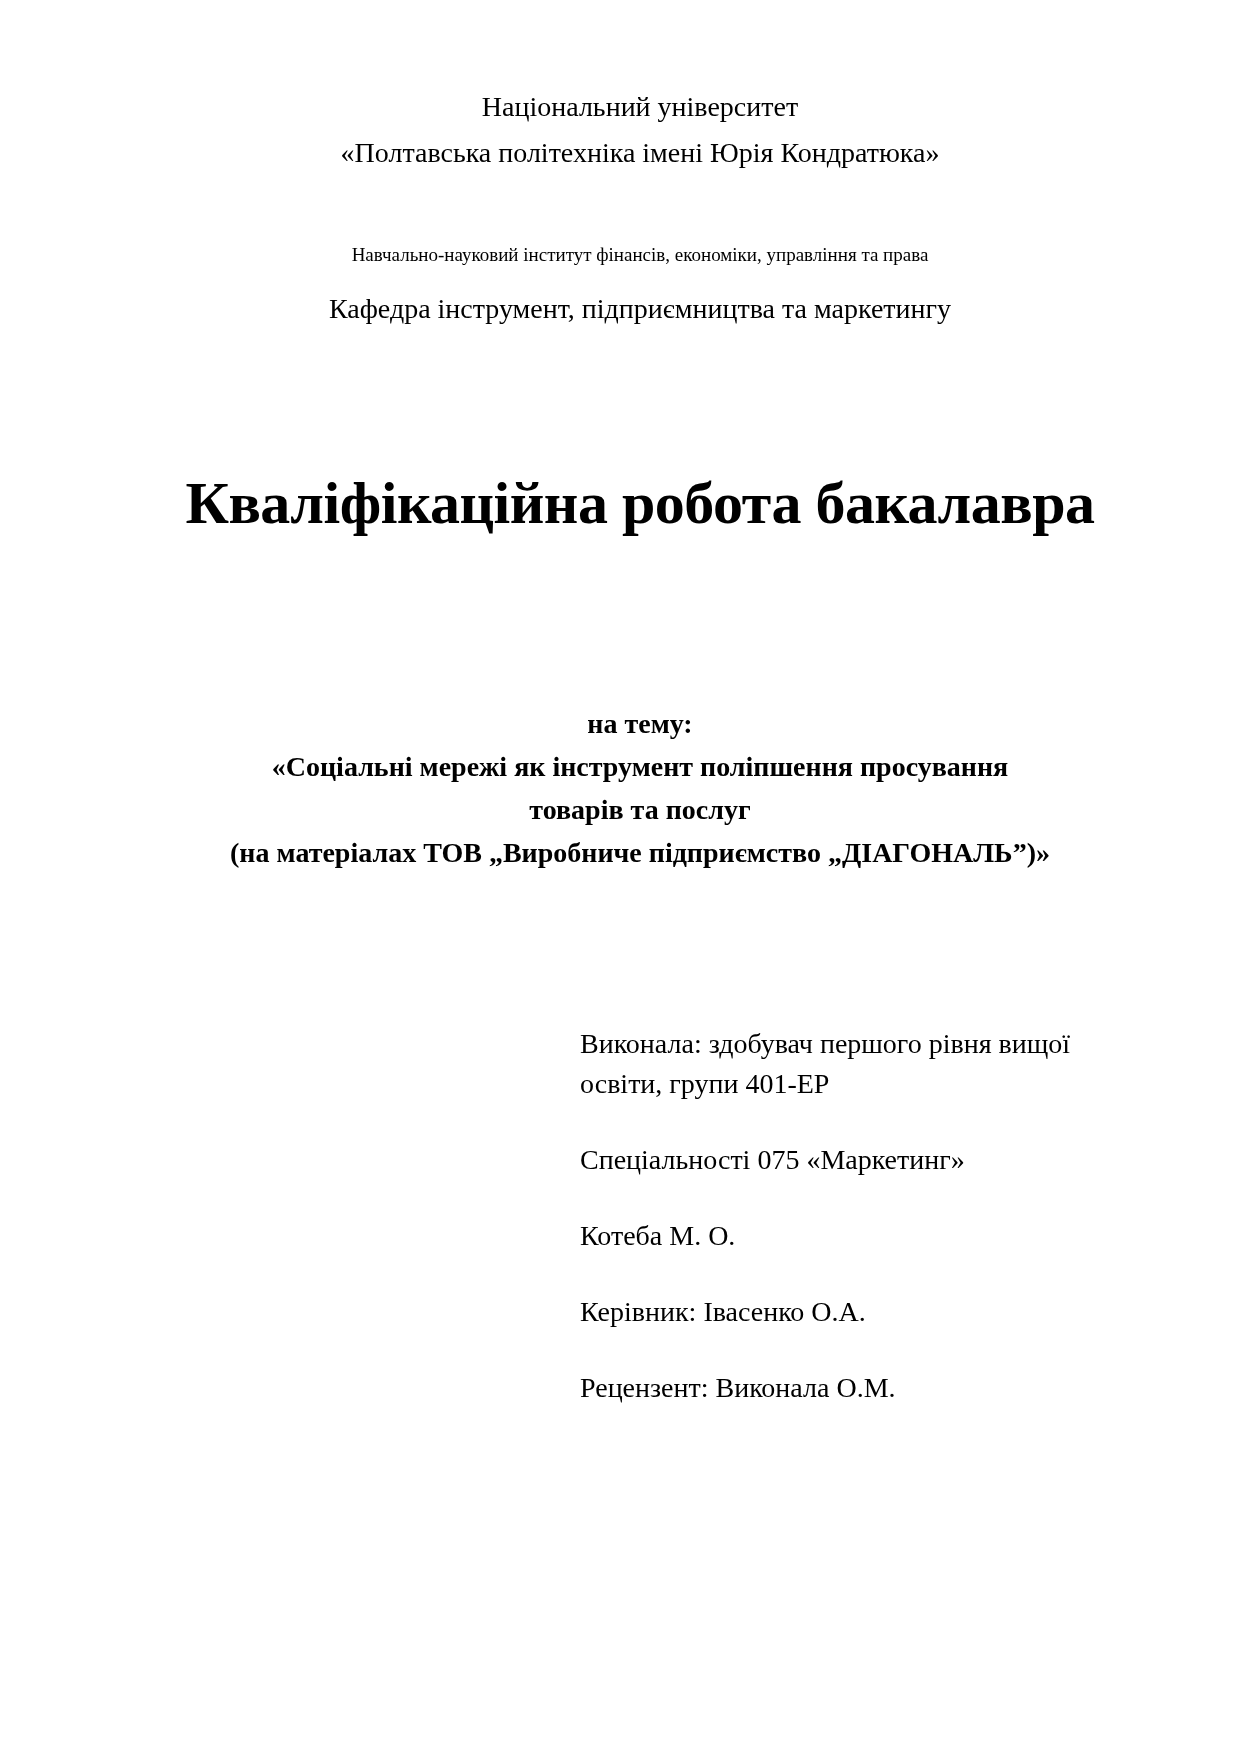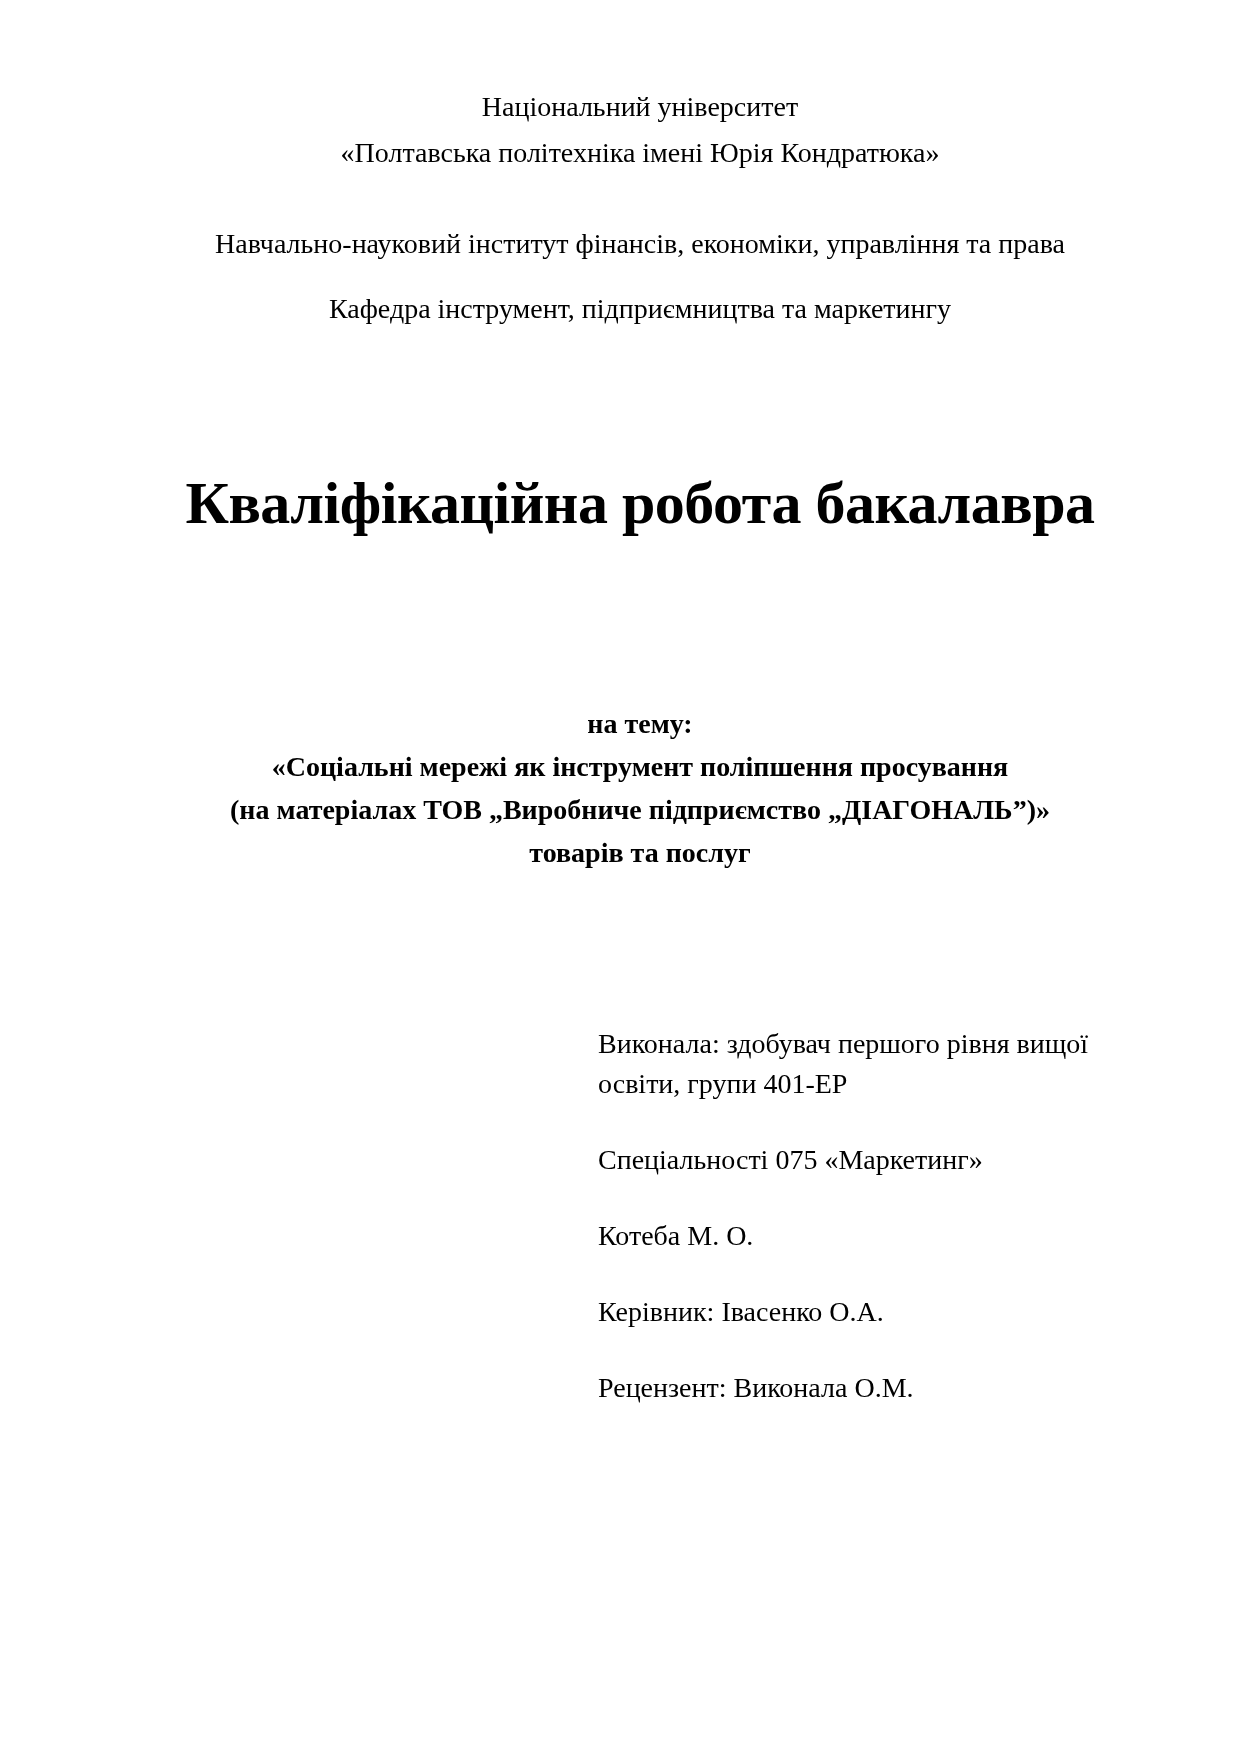--- a/index.html
+++ b/index.html
@@ -23,22 +23,22 @@
     left: 150px;
     right: 110px;
     text-align: center;
   }
   .header-block {
     top: 84px;
     font-size: 28px;
     line-height: 46px;
   }
   .institute-line {
-    top: 221px;
-    font-size: 28px;
+    top: 232px;
+    font-size: 19px;
     line-height: 46px;
   }
   .department-line {
     top: 286px;
     font-size: 28px;
     line-height: 46px;
   }
   .main-title {
     top: 470px;
     font-size: 60px;
@@ -47,21 +47,21 @@
     letter-spacing: -0.5px;
   }
   .topic-block {
     top: 702px;
     font-size: 28px;
     font-weight: bold;
     line-height: 43px;
   }
   .author-block {
     position: absolute;
-    left: 598px;
+    left: 580px;
     top: 1024px;
     width: 555px;
     font-size: 28px;
     line-height: 40px;
     text-align: left;
   }
   .author-block p {
     margin: 0 0 36px 0;
   }
   .city-year {
@@ -82,22 +82,22 @@
 
   <div class="centered-band institute-line">Навчально-науковий інститут фінансів, економіки, управління та права</div>
 
   <div class="centered-band department-line">Кафедра інструмент, підприємництва та маркетингу</div>
 
   <div class="centered-band main-title">Кваліфікаційна робота бакалавра</div>
 
   <div class="centered-band topic-block">
     <div>на тему:</div>
     <div>«Соціальні мережі як інструмент поліпшення просування</div>
+    <div>товарів та послуг</div>
     <div>(на матеріалах ТОВ „Виробниче підприємство „ДІАГОНАЛЬ”)»</div>
-    <div>товарів та послуг</div>
   </div>
 
   <div class="author-block">
     <p>Виконала: здобувач першого рівня вищої освіти, групи 401-ЕР</p>
     <p>Спеціальності 075 «Маркетинг»</p>
     <p>Котеба М. О.</p>
     <p>Керівник: Івасенко О.А.</p>
     <p>Рецензент: Виконала О.М.</p>
   </div>
 

